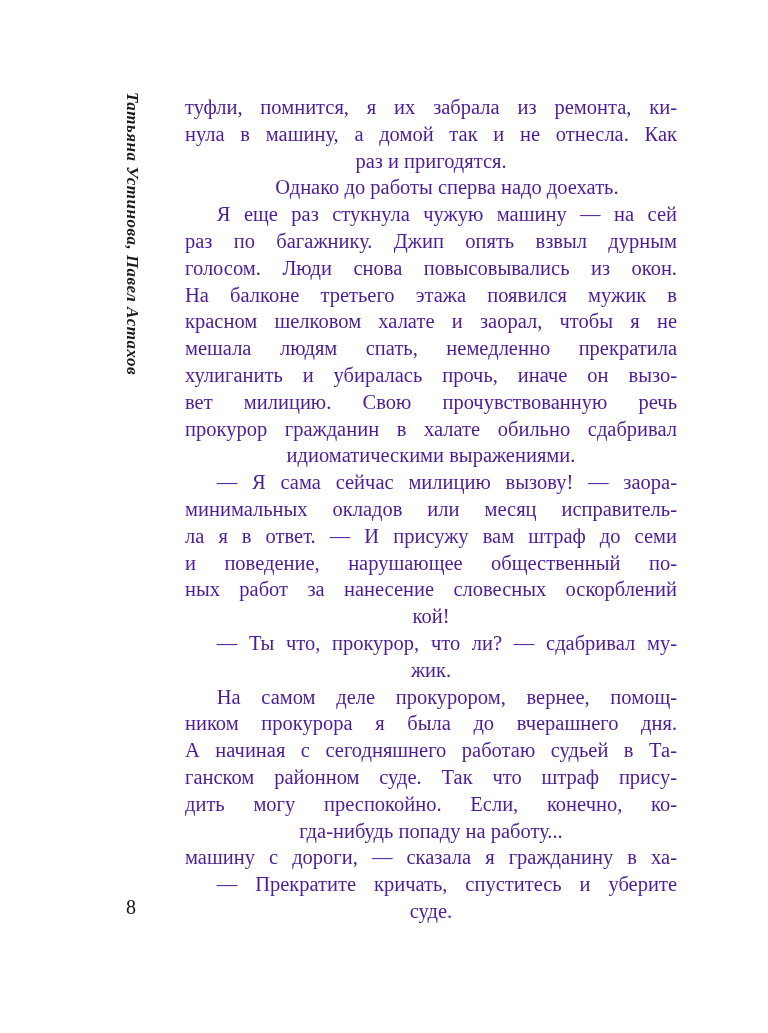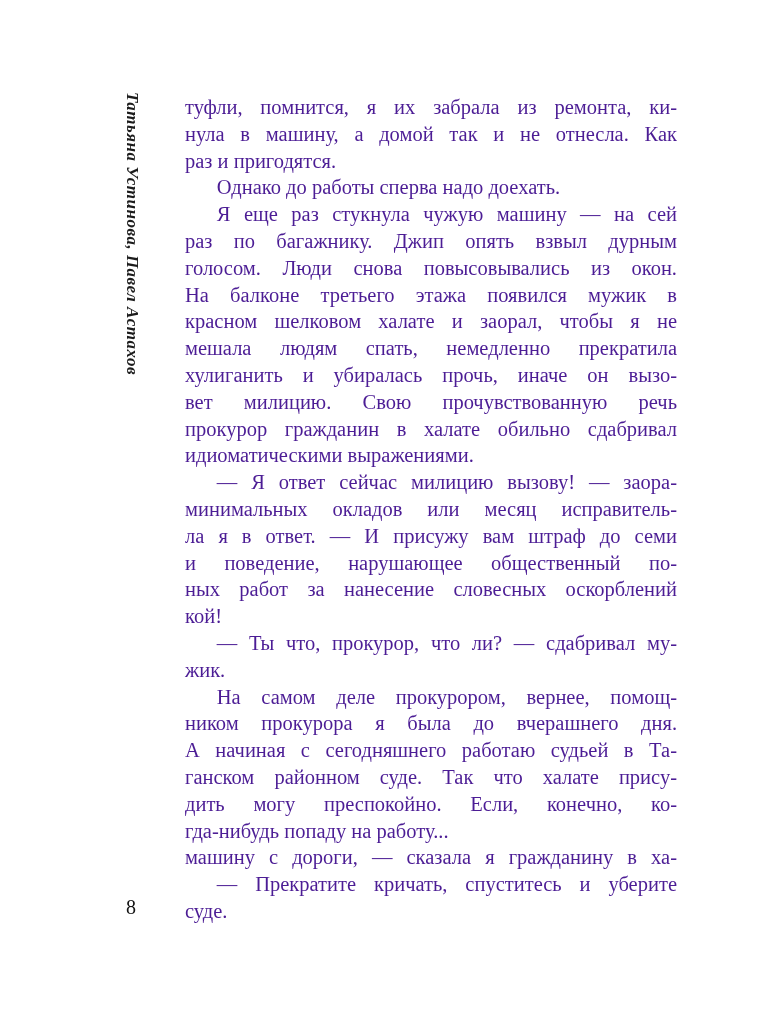--- a/index.html
+++ b/index.html
@@ -44,21 +44,21 @@
     line-height: 26.8px;
     color: #4c1d95;
   }
   .para { margin: 0; padding: 0; }
   .line {
     text-align: justify;
     text-align-last: justify;
     white-space: normal;
   }
   .line.last {
-    text-align: left;
+    text-align: center;
     text-align-last: auto;
   }
   .para.indent .line.first {
     text-indent: 1.55em;
   }
 </style>
 </head>
 <body>
 
 <div class="page">
@@ -81,36 +81,36 @@
         <div class="line">голосом. Люди снова повысовывались из окон.</div>
         <div class="line">На балконе третьего этажа появился мужик в</div>
         <div class="line">красном шелковом халате и заорал, чтобы я не</div>
         <div class="line">мешала людям спать, немедленно прекратила</div>
         <div class="line">хулиганить и убиралась прочь, иначе он вызо-</div>
         <div class="line">вет милицию. Свою прочувствованную речь</div>
         <div class="line">прокурор гражданин в халате обильно сдабривал</div>
         <div class="line last">идиоматическими выражениями.</div>
       </div>
       <div class="para indent">
-        <div class="line first">— Я ответ сейчас милицию вызову! — заора-</div>
+        <div class="line first">— Я сама сейчас милицию вызову! — заора-</div>
         <div class="line">минимальных окладов или месяц исправитель-</div>
         <div class="line">ла я в ответ. — И присужу вам штраф до семи</div>
         <div class="line">и поведение, нарушающее общественный по-</div>
         <div class="line">ных работ за нанесение словесных оскорблений</div>
         <div class="line last">кой!</div>
       </div>
       <div class="para indent">
         <div class="line first">— Ты что, прокурор, что ли? — сдабривал му-</div>
         <div class="line last">жик.</div>
       </div>
       <div class="para indent">
         <div class="line first">На самом деле прокурором, вернее, помощ-</div>
         <div class="line">ником прокурора я была до вчерашнего дня.</div>
         <div class="line">А начиная с сегодняшнего работаю судьей в Та-</div>
-        <div class="line">ганском районном суде. Так что халате прису-</div>
+        <div class="line">ганском районном суде. Так что штраф прису-</div>
         <div class="line">дить могу преспокойно. Если, конечно, ко-</div>
         <div class="line last">гда-нибудь попаду на работу...</div>
       </div>
       <div class="para indent">
         <div class="line">машину с дороги, — сказала я гражданину в ха-</div>
         <div class="line first">— Прекратите кричать, спуститесь и уберите</div>
         <div class="line last">суде.</div>
       </div>
     </div>
 </div>

